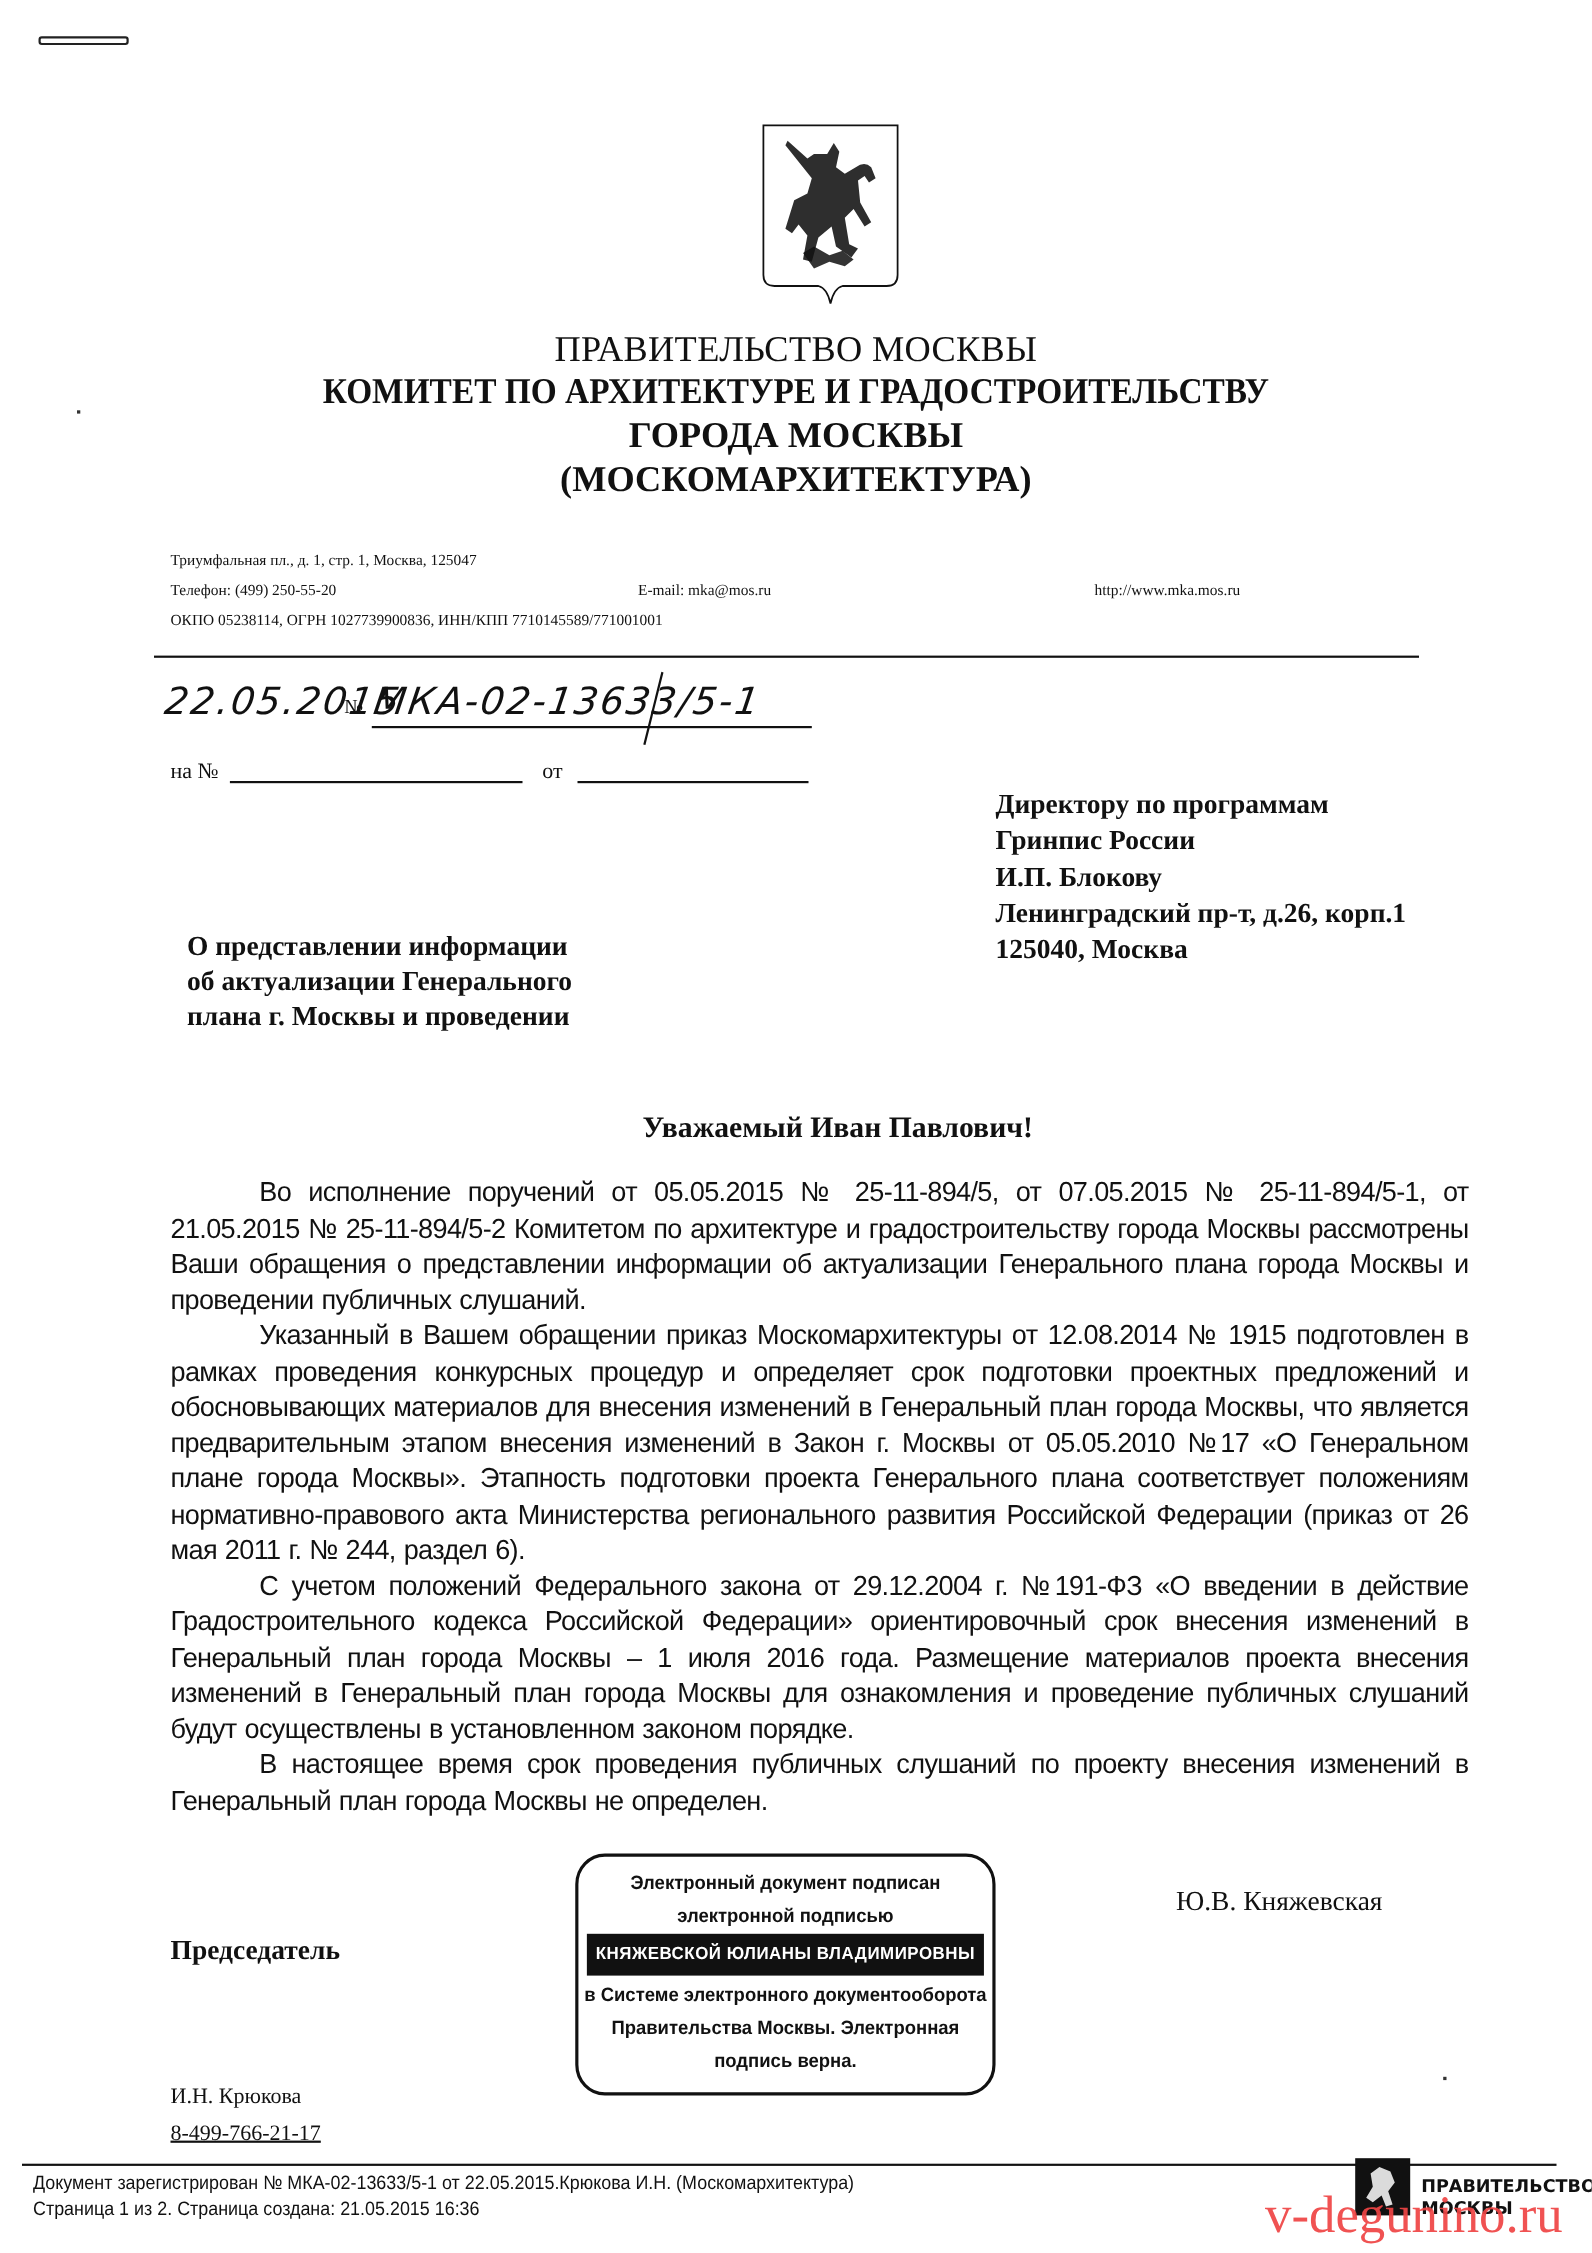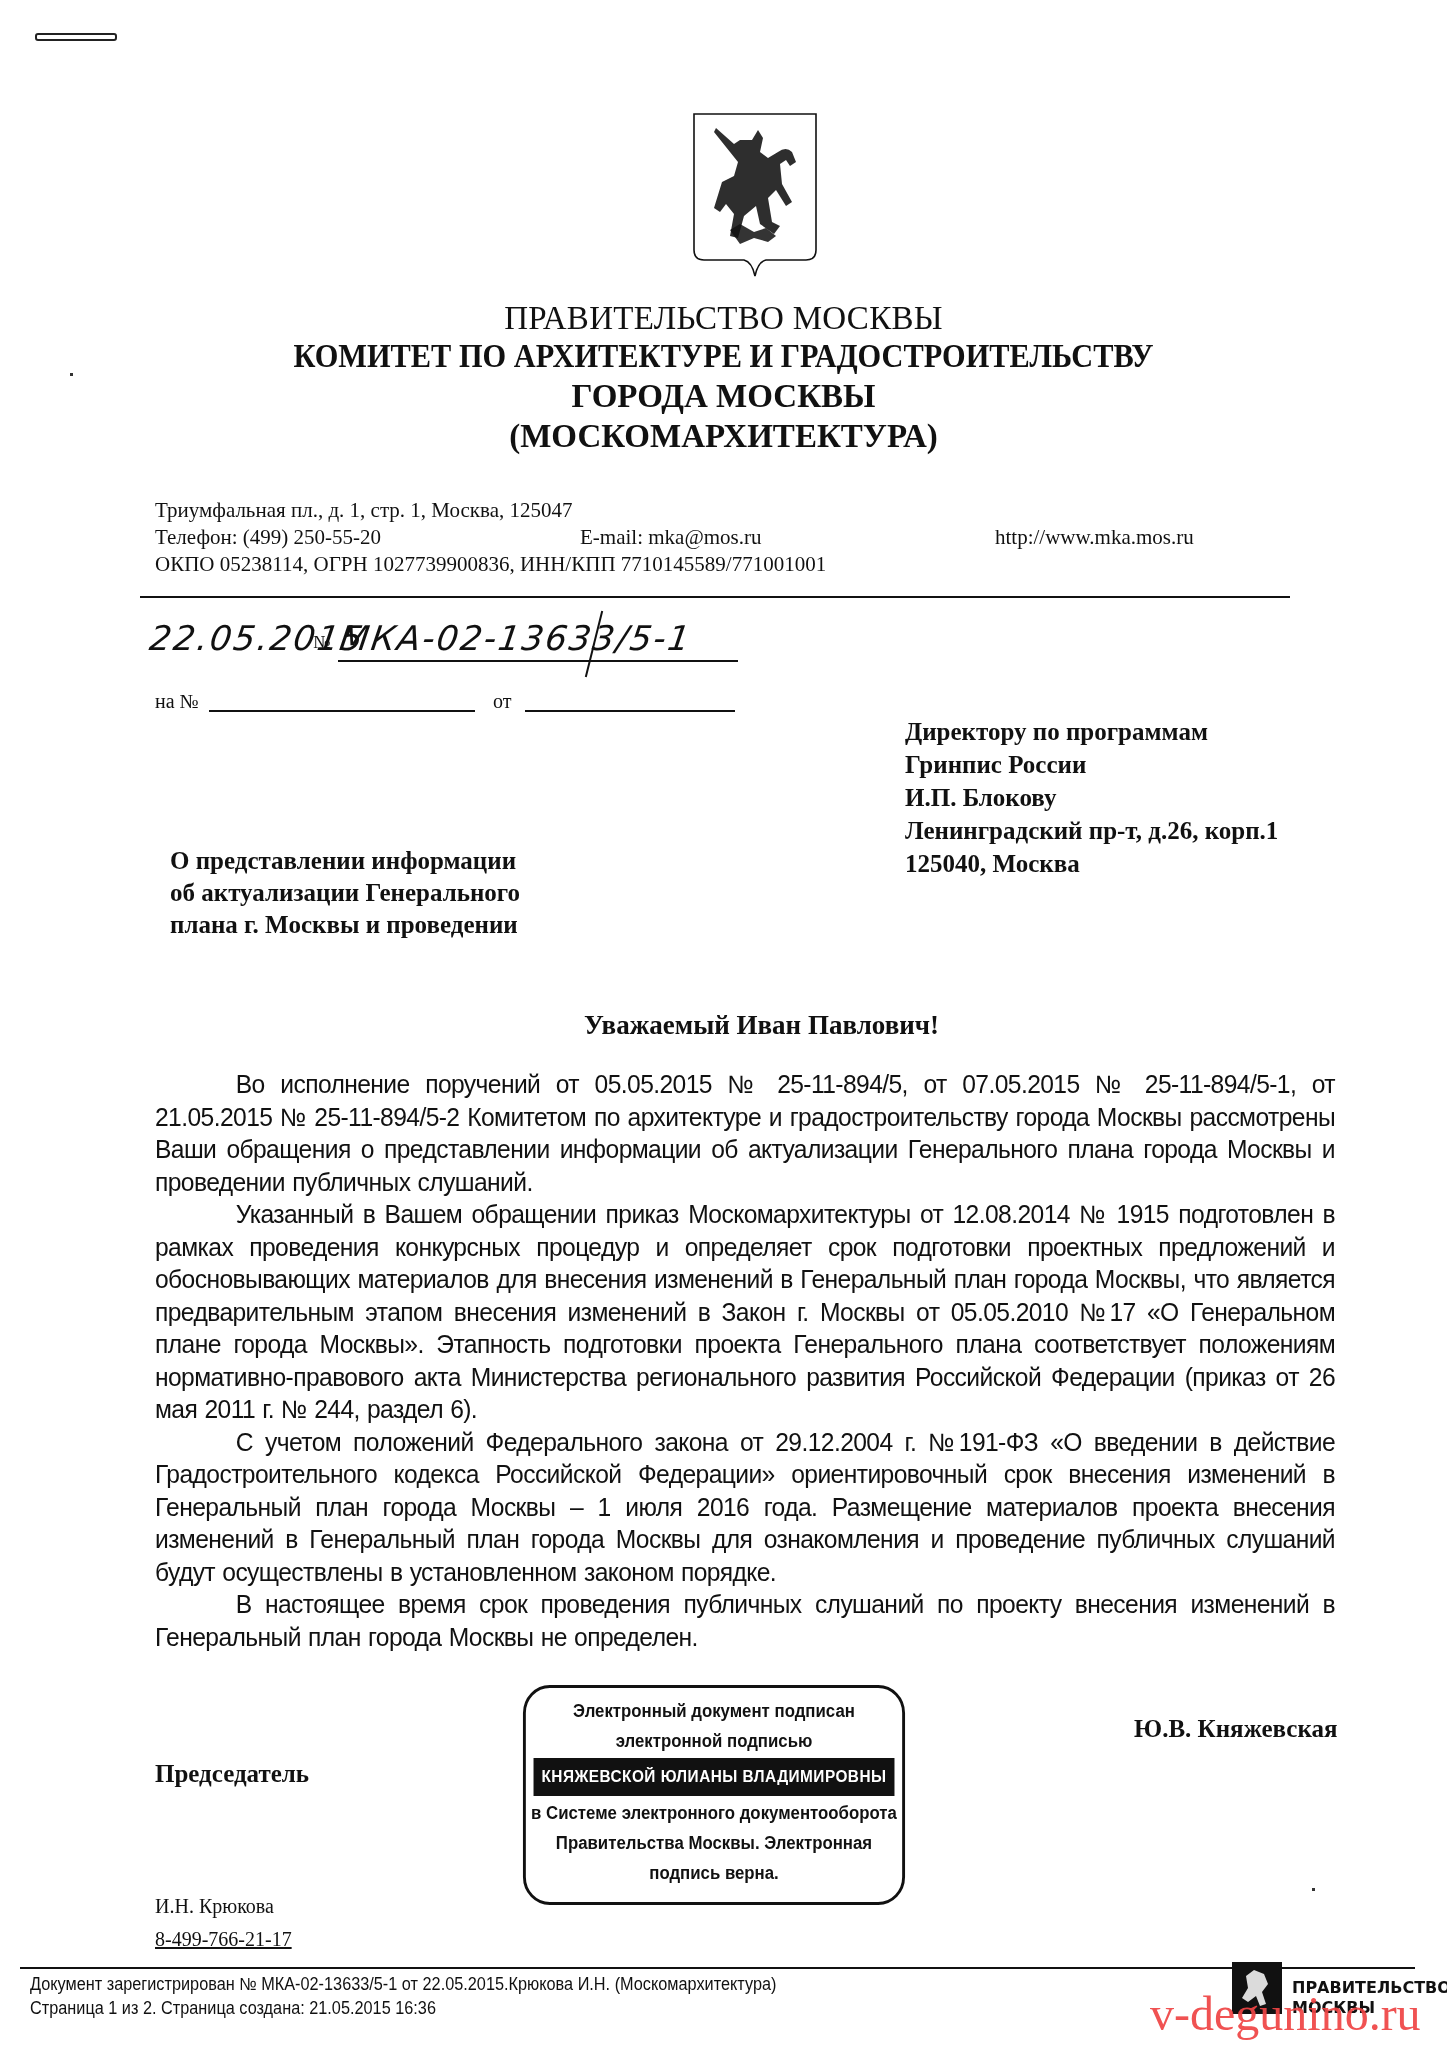--- a/index.html
+++ b/index.html
@@ -5,21 +5,21 @@
   html, body { margin:0; padding:0; background:#ffffff; }
   body { width:1447px; height:2048px; position:relative; overflow:hidden; color:#111; font-family:"Liberation Serif","DejaVu Serif",serif; }
   .abs { position:absolute; }
   .scan-mark { left:35px; top:33px; width:82px; height:8px; border:2px solid #222; border-radius:3px; box-sizing:border-box; }
   .arms { left:690px; top:110px; width:130px; height:170px; }
   .head { left:0; width:1447px; text-align:center; line-height:1; }
   .h1 { top:302px; font-size:33px; letter-spacing:0.3px; }
   .h2 { top:340px; font-size:33px; font-weight:bold; transform:scaleX(0.92); }
   .h3 { top:380px; font-size:33px; font-weight:bold; }
   .h4 { top:420px; font-size:33px; font-weight:bold; }
-  .contacts { left:155px; top:497px; font-size:21px; line-height:27px; width:1150px; }
+  .contacts { left:155px; top:497px; font-size:14px; line-height:27px; width:1150px; }
   .contacts .row { position:relative; height:27px; white-space:nowrap; }
   .contacts .email { position:absolute; left:425px; }
   .contacts .url { position:absolute; left:840px; }
   .rule { left:140px; top:596px; width:1150px; height:2px; background:#111; }
   .dateline { left:150px; top:618px; height:44px; width:590px; font-family:"DejaVu Sans",sans-serif; }
   .dateline .date { position:absolute; left:0; top:0; font-style:italic; font-size:34px; letter-spacing:2px; transform:skewX(-8deg); }
   .dateline .no { position:absolute; left:163px; top:14px; font-size:18px; font-family:"Liberation Serif",serif; }
   .dateline .num { position:absolute; left:190px; top:0; font-style:italic; font-size:34px; letter-spacing:2px; transform:skewX(-8deg); }
   .dateline .ul { position:absolute; left:188px; top:42px; width:400px; height:1.5px; background:#111; }
   .dateline .slash { position:absolute; left:443px; top:-8px; width:2px; height:68px; background:#111; transform:rotate(14deg); }
@@ -27,21 +27,21 @@
   .ref .lbl1 { position:absolute; left:0; top:0; }
   .ref .line1 { position:absolute; left:54px; top:20px; width:266px; height:1.5px; background:#111; }
   .ref .lbl2 { position:absolute; left:338px; top:0; }
   .ref .line2 { position:absolute; left:370px; top:20px; width:210px; height:1.5px; background:#111; }
   .addressee { left:905px; top:715px; font-size:25px; font-weight:bold; line-height:33px; }
   .subject { left:170px; top:845px; font-size:25px; font-weight:bold; line-height:32px; width:430px; }
   .greeting { left:0; width:1447px; top:1010px; text-align:center; font-size:27px; font-weight:bold; padding-left:76px; box-sizing:border-box; }
   .body { left:155px; top:1068px; width:1198px; font-size:25px; line-height:32.5px; text-align:justify; font-family:"Liberation Sans","DejaVu Sans",sans-serif; transform:scaleX(0.985); transform-origin:left; }
   .body p { margin:0; text-indent:82px; letter-spacing:-0.6px; word-spacing:1px; }
   .sig-title { left:155px; top:1715px; font-size:25px; font-weight:bold;margin-top:45px; }
-  .sig-name { left:1134px; top:1715px; font-size:25px; font-weight:bold; }
+  .sig-name { left:1069px; top:1715px; font-size:25px; font-weight:normal; }
   .stamp { left:515px; top:1685px; width:398px; height:220px; border:3px solid #111; border-radius:28px; box-sizing:border-box; text-align:center; font-family:"Liberation Sans","DejaVu Sans",sans-serif; font-weight:bold; font-size:17.5px; line-height:30px; padding-top:8px; transform:scaleX(0.96); }
   .stamp .inv { background:#111; color:#fff; margin:2px 8px; line-height:38px; font-size:16px; letter-spacing:0.5px; }
   .exec-name { left:155px; top:1895px; font-size:20px; }
   .exec-phone { left:155px; top:1928px; font-size:20px;text-decoration:underline; }
   .footer-rule { left:20px; top:1967px; width:1395px; height:2px; background:#111; }
   .footer { left:30px; top:1972px; font-family:"Liberation Sans","DejaVu Sans",sans-serif; font-size:17.5px; line-height:24px; transform:scaleX(0.93); transform-origin:left; }
   .logo-box { left:1232px; top:1962px; width:50px; height:52px; background:#111; }
   .logo-text { left:1292px; top:1978px; font-family:"DejaVu Sans",sans-serif; font-weight:bold; font-size:16px; line-height:20px; }
   .watermark { left:1150px; top:1990px; font-family:Liberation Serif, serif; font-size:48px; color:#ef4444; opacity:0.92; letter-spacing:0px; line-height:1; }
   .dot { width:3px; height:3px; background:#333; }

